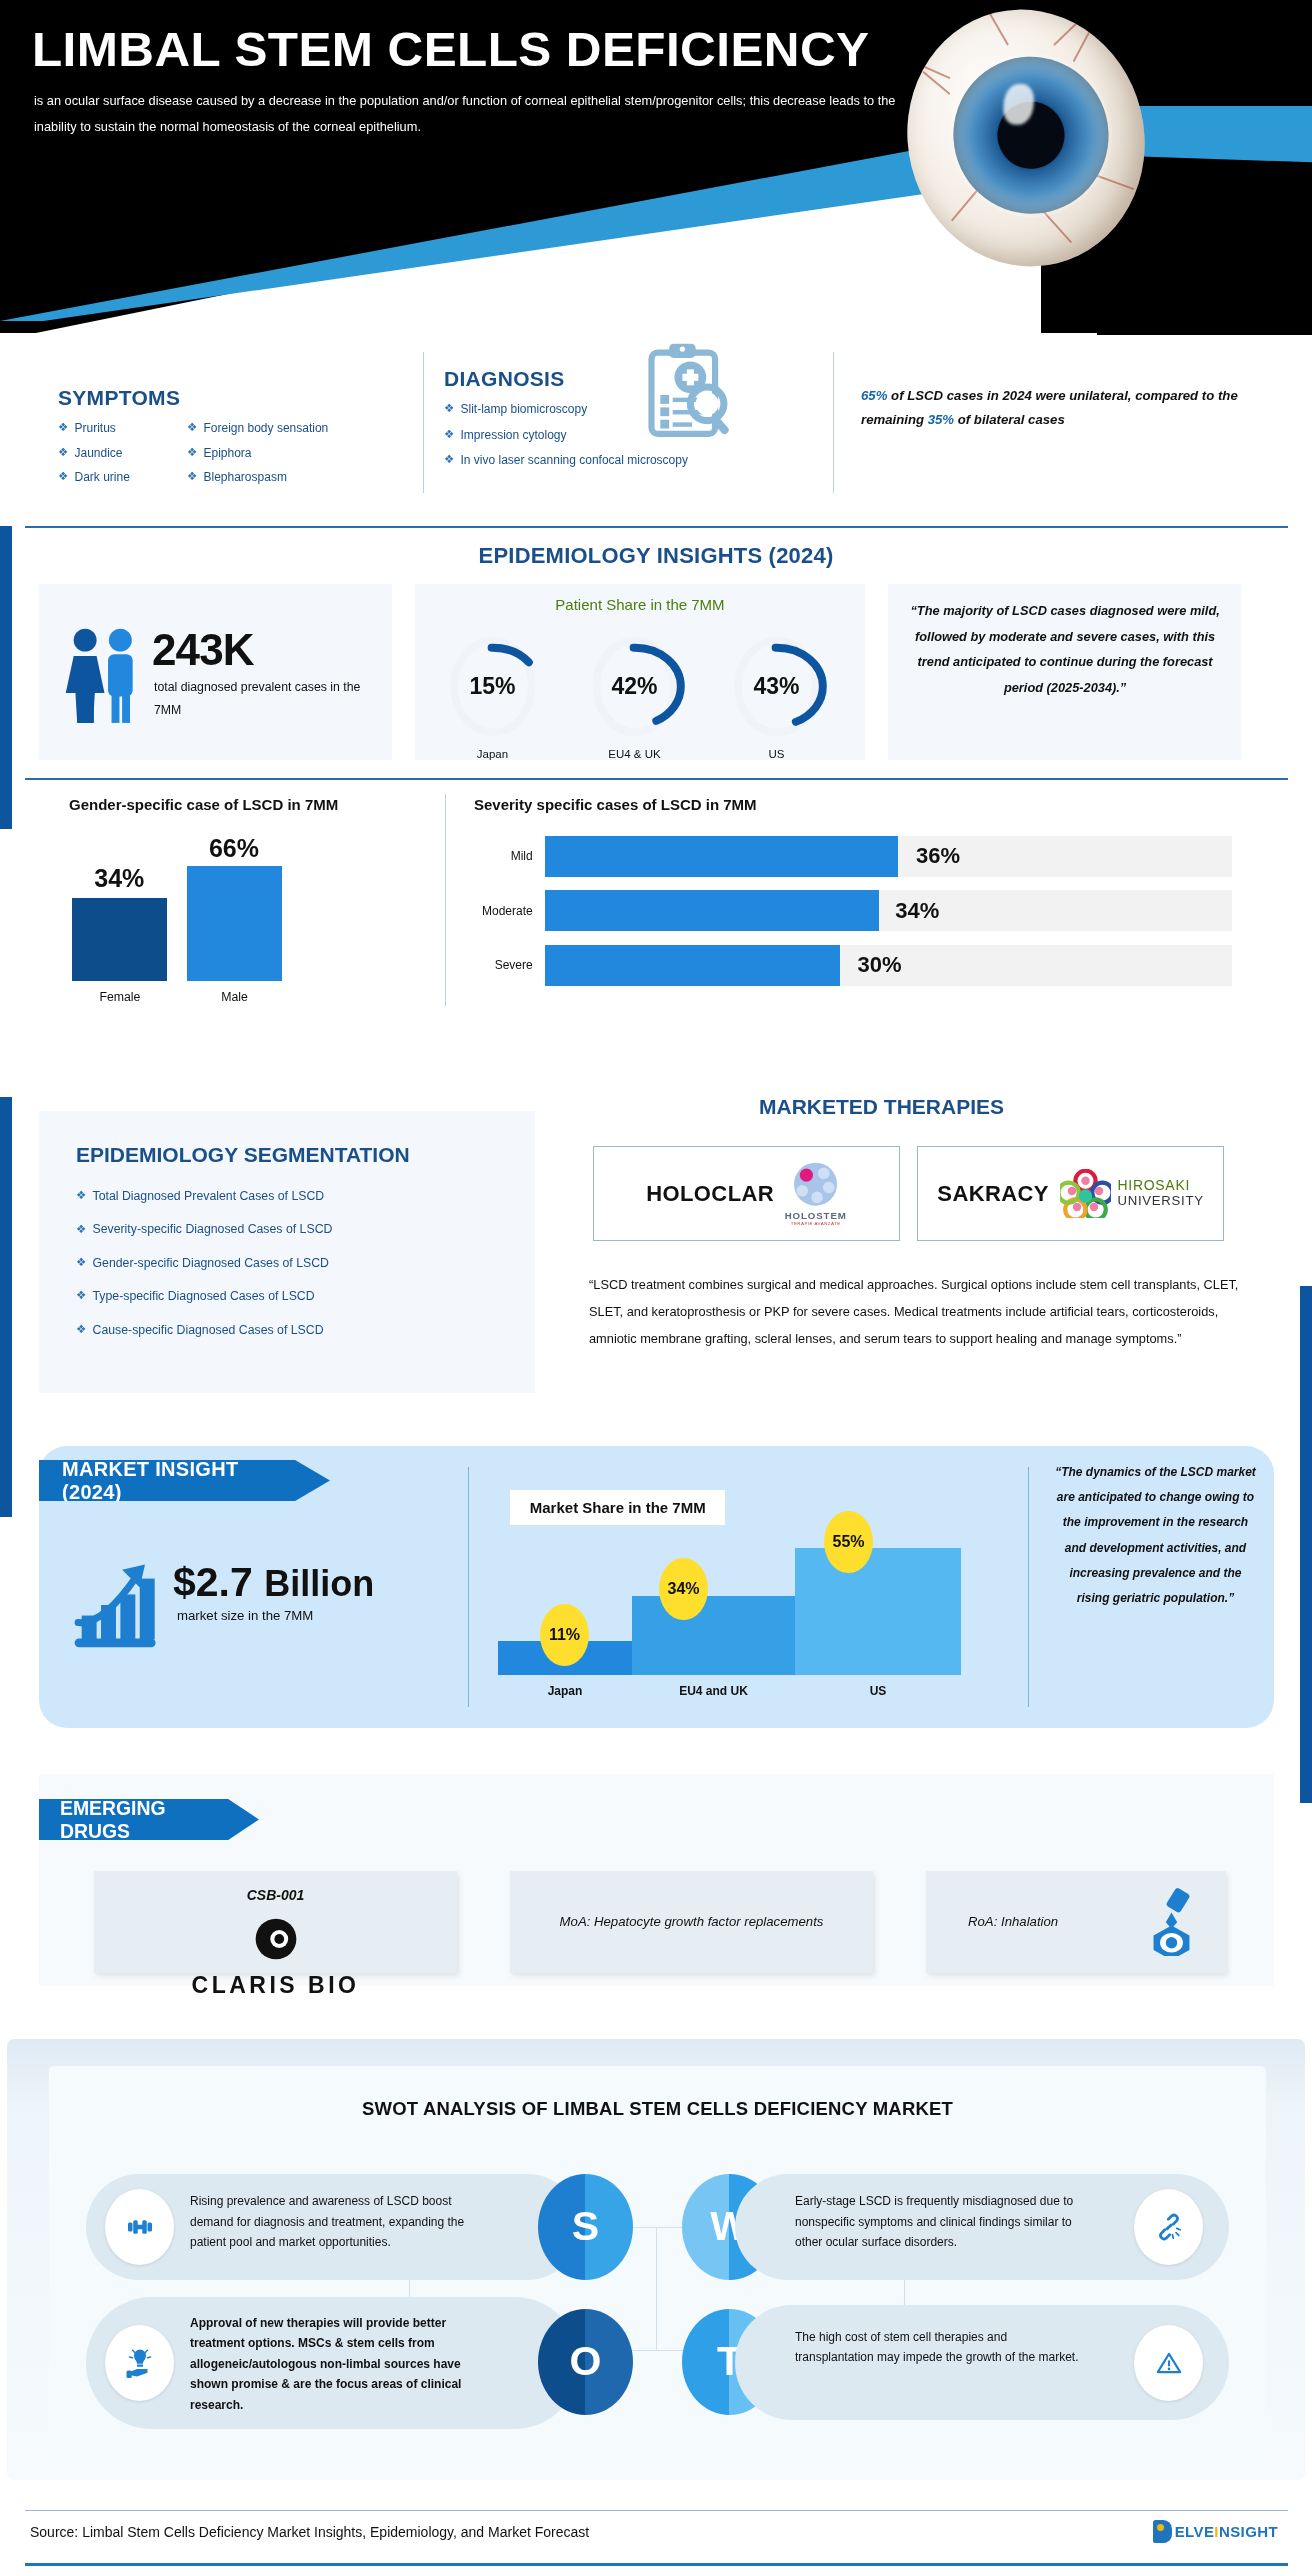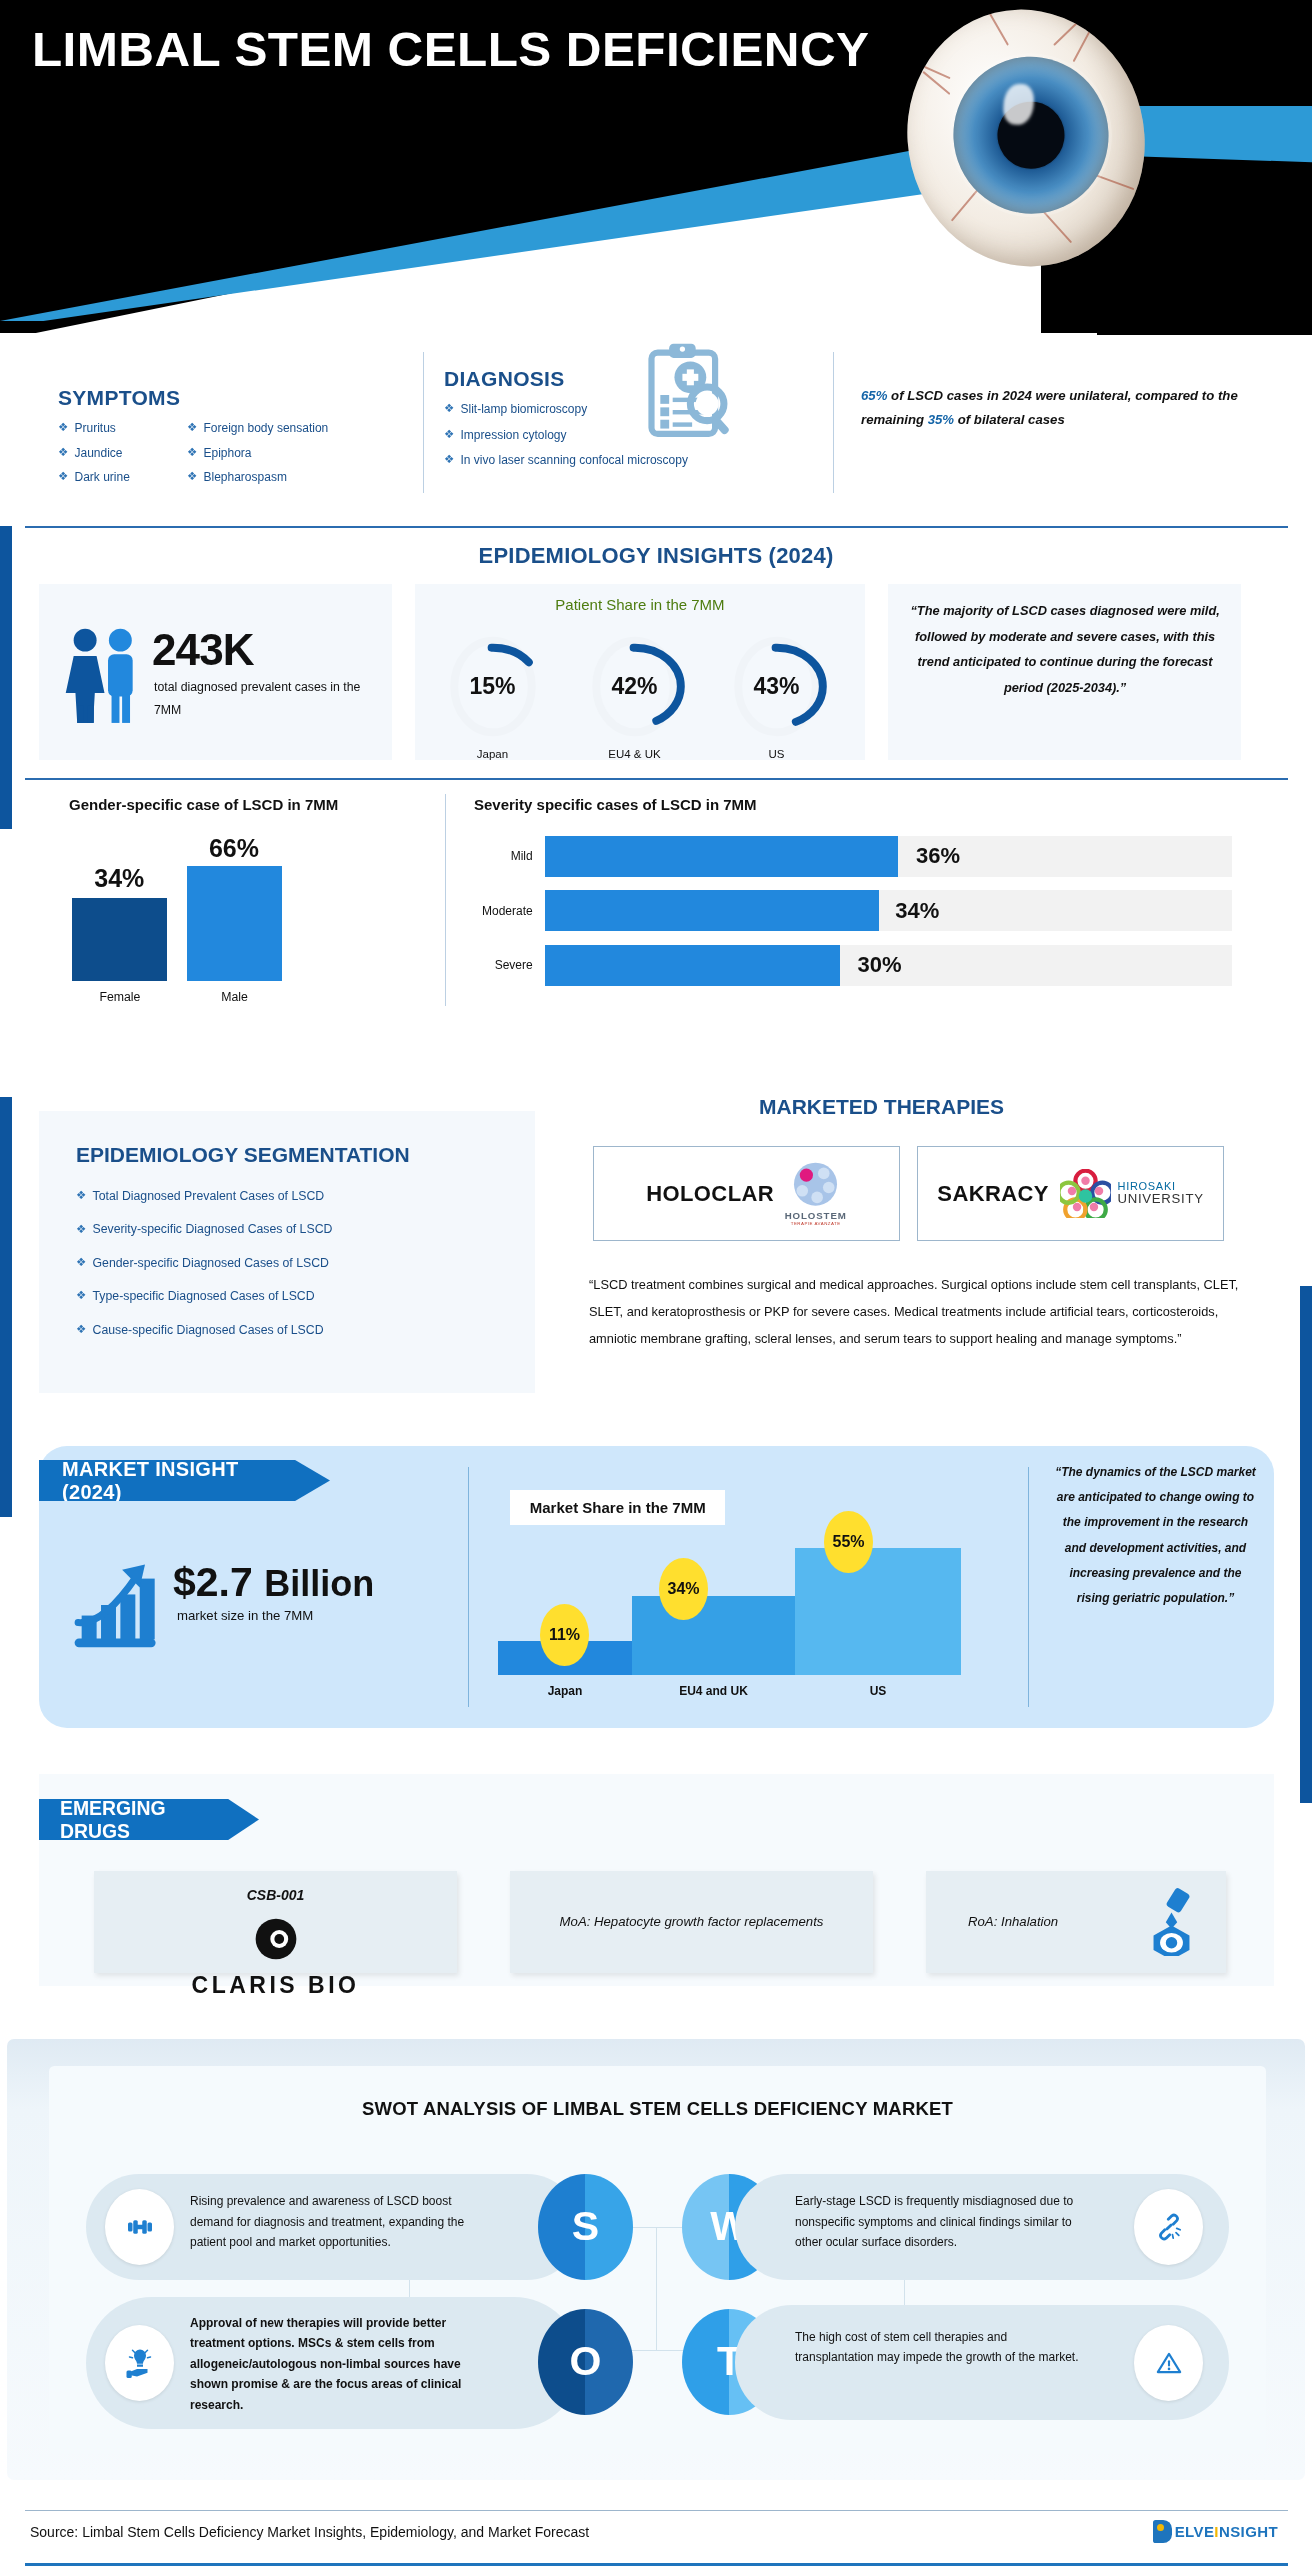--- a/index.html
+++ b/index.html
@@ -221,20 +221,21 @@
 <body>
 
 <div class="page">
 
   <div class="header">
     <div class="hdr-diag-white"></div>
     <div class="hdr-diag-lt"></div>
     <div class="hdr-diag-lt2"></div>
 
     <div class="title">LIMBAL STEM CELLS DEFICIENCY</div>
+    <div class="subtitle">is an ocular surface disease caused by a decrease in the population and/or function of corneal epithelial stem/progenitor cells; this decrease leads to the inability to sustain the normal homeostasis of the corneal epithelium.</div>
 
     <div class="eye-wrap">
       <div class="sclera">
         <div class="vein" style="left:16px; top:37px; width:48px; height:1.8px; transform:rotate(38deg);"></div>
         <div class="vein" style="left:26.5px; top:53px; width:35px; height:1.8px; transform:rotate(54deg);"></div>
         <div class="vein" style="left:164px; top:32px; width:51px; height:1.8px; transform:rotate(-30deg);"></div>
         <div class="vein" style="left:176px; top:51px; width:39px; height:1.8px; transform:rotate(-48deg);"></div>
         <div class="vein" style="left:21px; top:176px; width:49px; height:1.8px; transform:rotate(-36deg);"></div>
         <div class="vein" style="left:162px; top:189px; width:53px; height:1.8px; transform:rotate(34deg);"></div>
         <div class="vein" style="left:97px; top:14px; width:41px; height:1.8px; transform:rotate(74deg);"></div>
@@ -489,21 +490,21 @@
         <circle cx="30" cy="32" r="8" fill="#2ec4a0"></circle>
         <g fill="#f07ca8">
           <circle cx="30" cy="14" r="5"></circle>
             <circle cx="46" cy="26" r="5"></circle>
           <circle cx="40" cy="45" r="5"></circle>
             <circle cx="20" cy="45" r="5"></circle>
             <circle cx="14" cy="26" r="5"></circle>
         </g>
       </svg>
       <span style="display:flex; flex-direction:column; line-height:1.12;">
-        <span style="font-size:11px; color:#0369a1; letter-spacing:0.7px;">HIROSAKI</span>
+        <span style="font-size:14px; color:#4d7c0f; letter-spacing:0.7px;">HIROSAKI</span>
         <span style="font-size:13.2px; color:#333; letter-spacing:0.7px;">UNIVERSITY</span>
       </span>
     </span>
   </div>
 
   <div class="mt-para">“LSCD treatment combines surgical and medical approaches. Surgical options include stem cell transplants, CLET, SLET, and keratoprosthesis or PKP for severe cases. Medical treatments include artificial tears, corticosteroids, amniotic membrane grafting, scleral lenses, and serum tears to support healing and manage symptoms.”</div>
 
   <div class="mi-wrap">
     <div class="mi-left">
       <div class="ribbon" style="width:291px;">MARKET INSIGHT (2024)</div>

